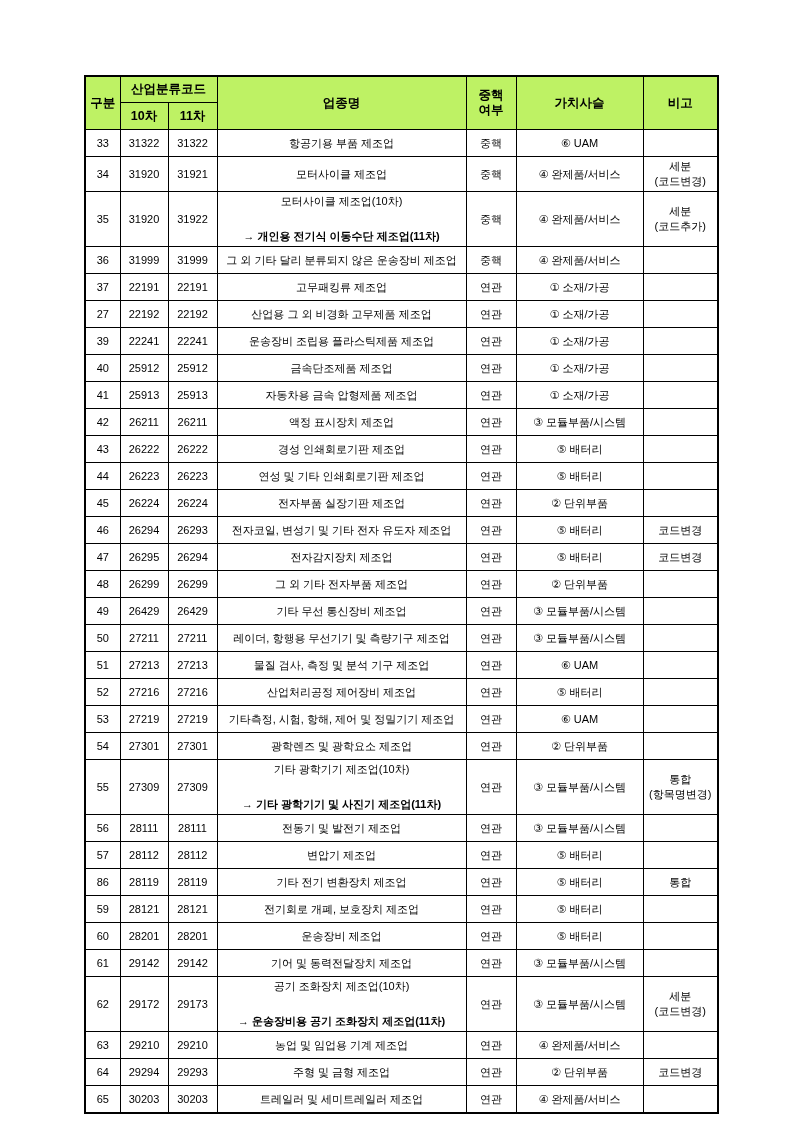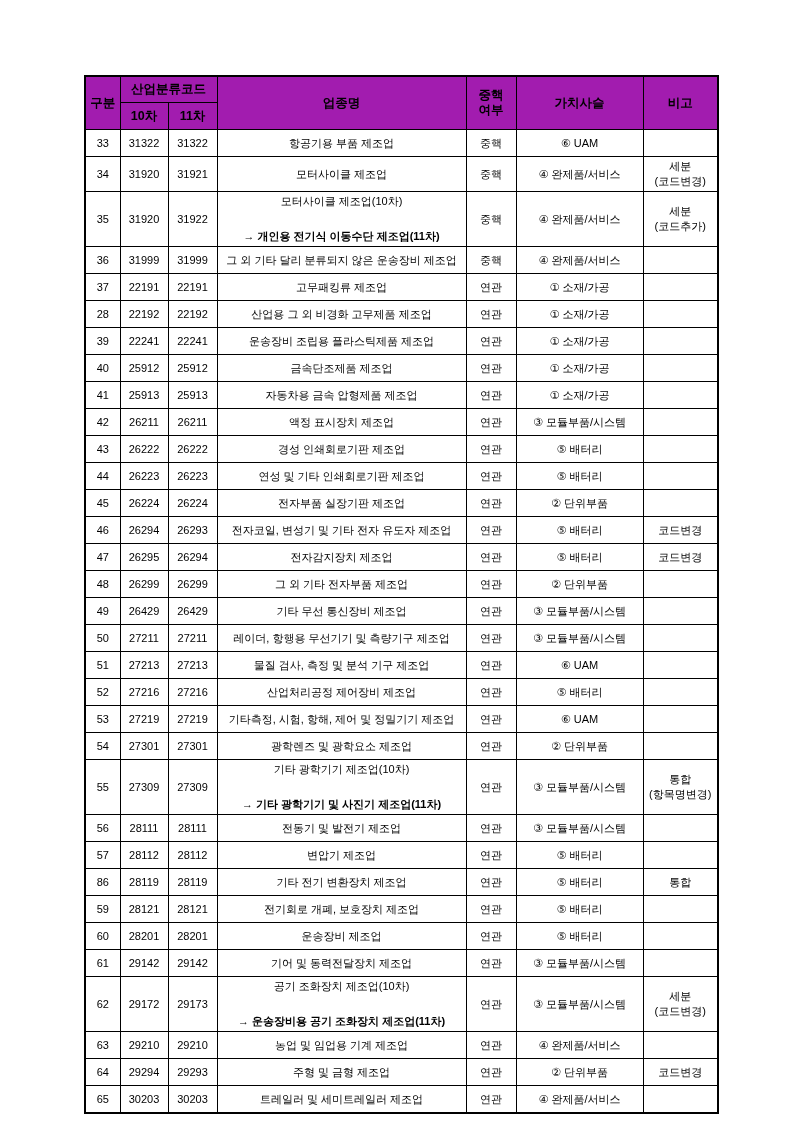--- a/index.html
+++ b/index.html
@@ -27,21 +27,21 @@
   }
   .doc-table th, .doc-table td {
     border: 1px solid #000000;
     text-align: center;
     vertical-align: middle;
     padding: 2px 2px;
     overflow: hidden;
     word-break: keep-all;
   }
   .doc-table thead th {
-    background: #a21caf;
+    background: #bef264;
     font-weight: bold;
     font-size: 12.5px;
     line-height: 15px;
   }
   .doc-table thead tr.h1 th { height: 21px; }
   .doc-table thead tr.h2 th { height: 22px; }
   .doc-table tbody td {
     font-size: 11px;
     line-height: 15px;
     height: 22px; 
@@ -134,21 +134,21 @@
           <td>22191</td>
           <td>22191</td>
           <td>
             <span class="line1">고무패킹류 제조업</span>
           </td>
           <td>연관</td>
           <td>① 소재/가공</td>
           <td class="pre"></td>
         </tr>
         <tr>
-          <td>28</td>
+          <td>27</td>
           <td>22192</td>
           <td>22192</td>
           <td>
             <span class="line1">산업용 그 외 비경화 고무제품 제조업</span>
           </td>
           <td>연관</td>
           <td>① 소재/가공</td>
           <td class="pre"></td>
         </tr>
         <tr>

